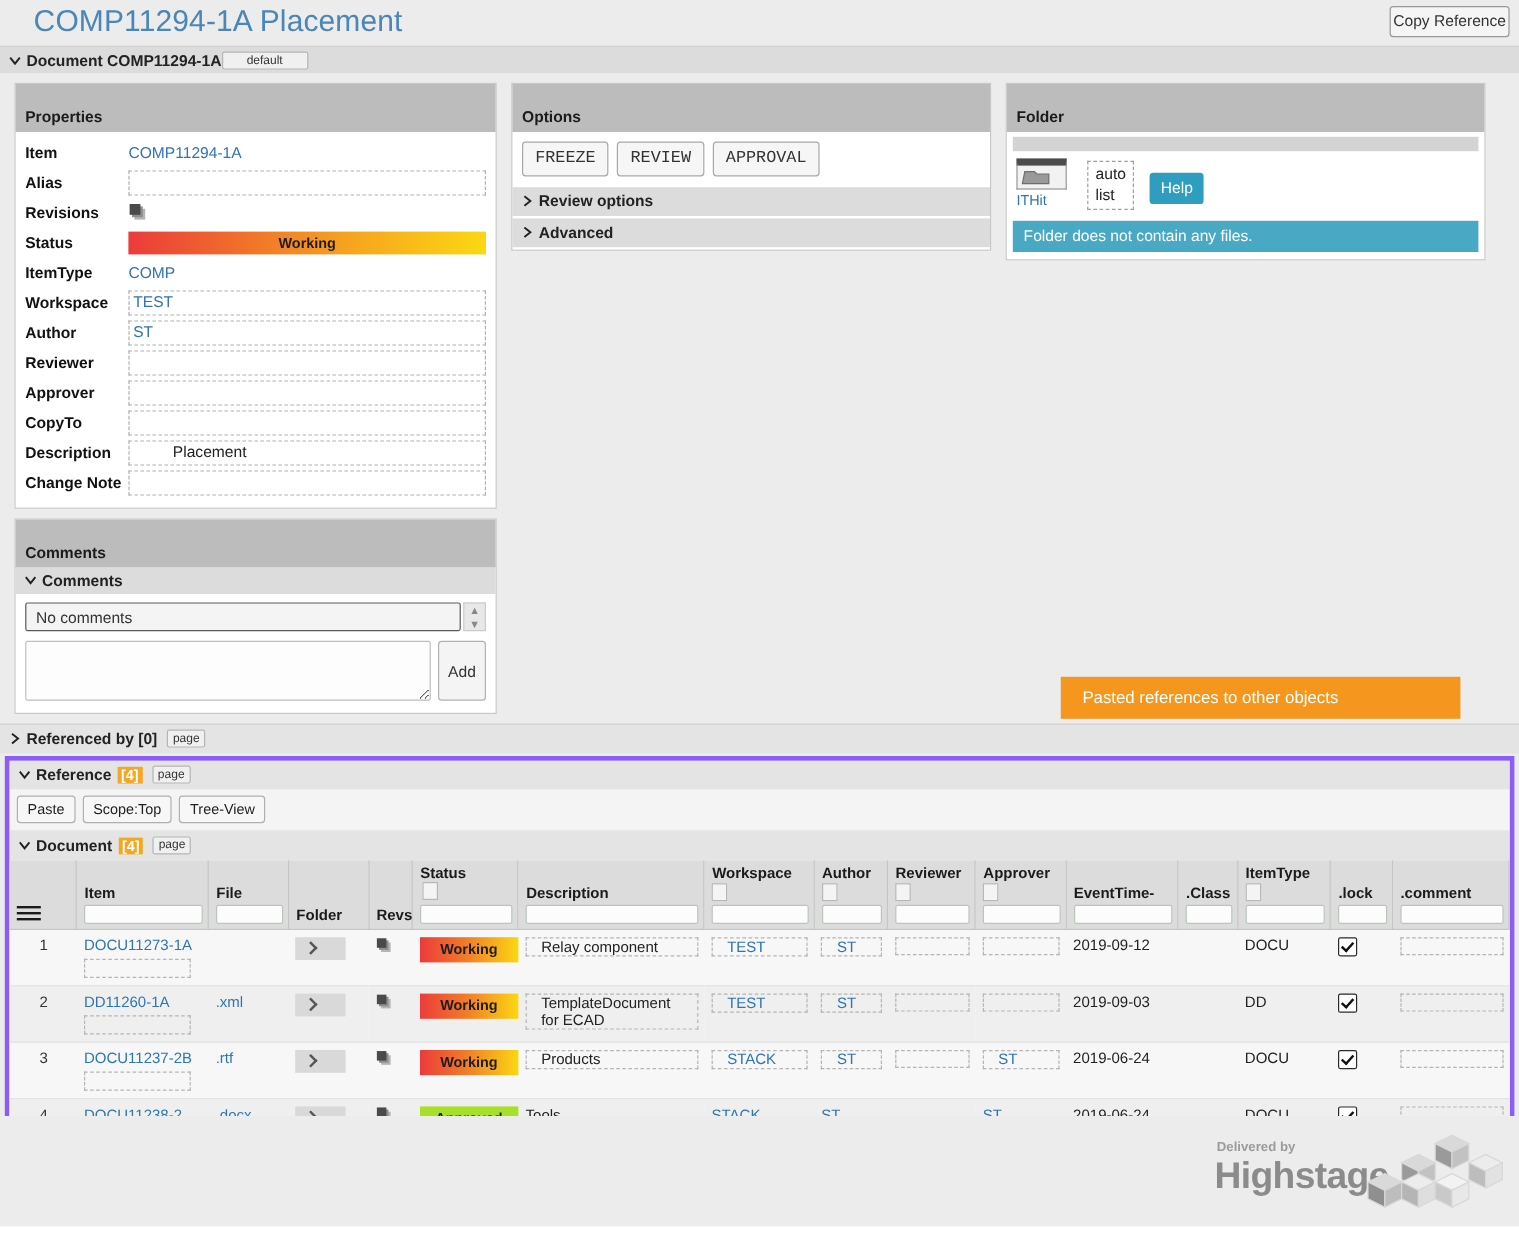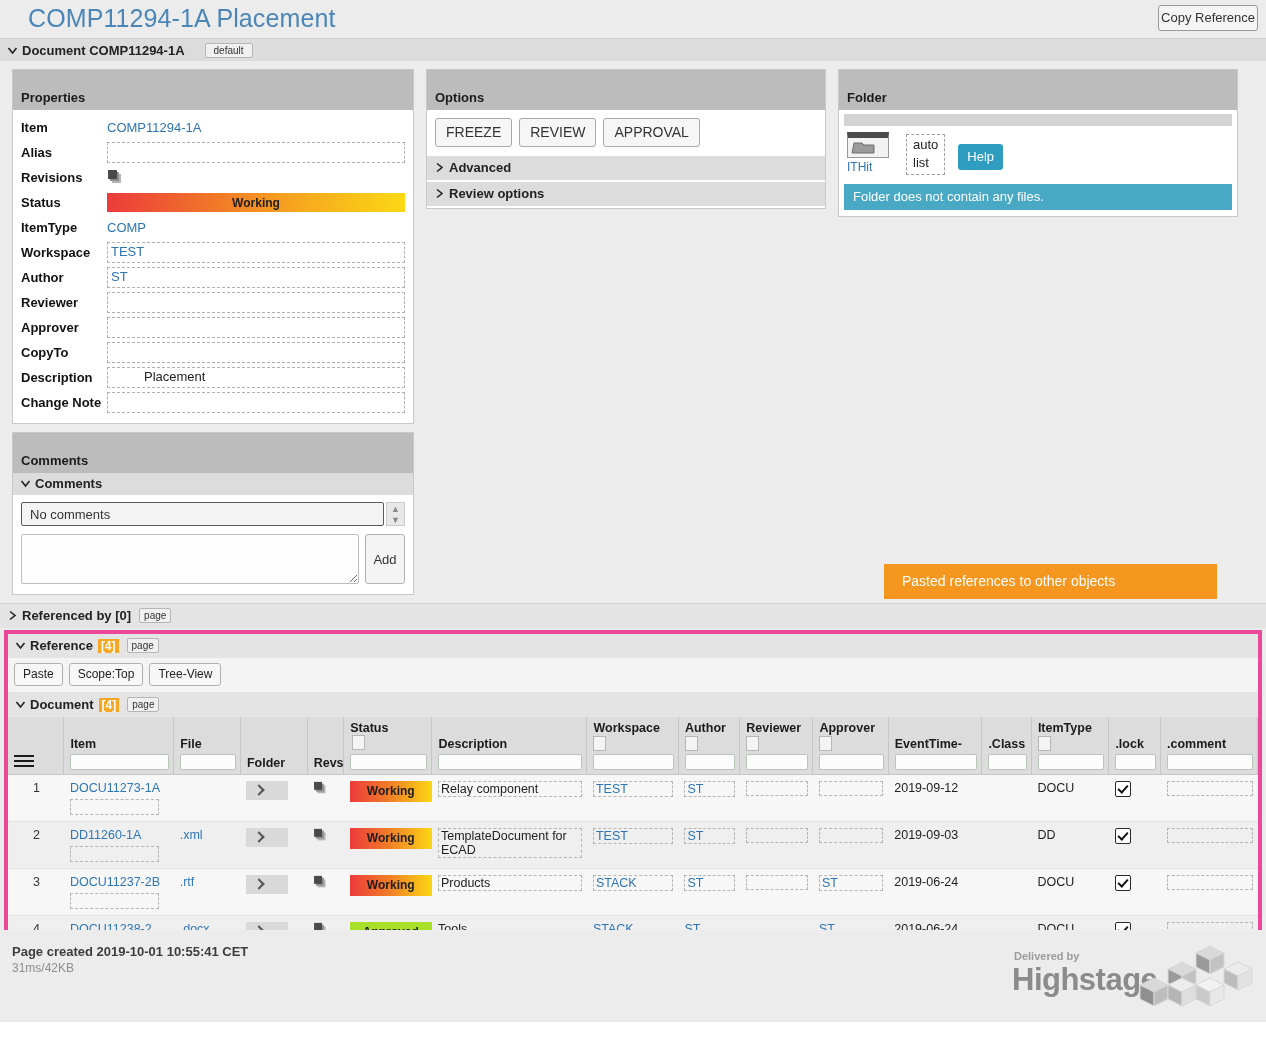--- a/index.html
+++ b/index.html
@@ -58,27 +58,27 @@
   }
   .caret {
     display: inline-block;
     width: 13px; height: 13px;
     margin-right: 3px;
     position: relative;
     flex: 0 0 auto;
   }
   .caret svg { display:block; }
   .tag-default {
-    margin-left: 20px;
+    margin-left: 0;
     font-weight: normal;
     font-size: 10px;
     background: #f0f0f0;
     border: 1px solid #b5b5b5;
     border-radius: 2px;
-    padding: 1px 8px;
+    padding: 1px 20px;
     color: #333;
     line-height: 11px;
   }
 
   
   .panels {
     position: relative;
     padding: 8px 10px 0 12px;
     display: flex;
     gap: 12px;
@@ -186,21 +186,21 @@
   .card-options { width: 398px; }
   .opt-buttons { display: flex; gap: 7px; padding: 8px 8px 9px 8px; }
   .opt-btn {
     border: 1px solid #a8a8a8;
     background: #f6f6f6;
     border-radius: 3px;
     padding: 5px 10px 6px;
     font-size: 14px;
     color: #333;
     cursor: pointer;
-    font-family: Liberation Sans, sans-serif;
+    font-family: Liberation Mono, monospace;
   }
   .accordion {
     background: #dcdcdc;
     font-weight: bold;
     font-size: 13px;
     padding: 4px 6px 5px;
     display: flex; align-items: center;
     margin-bottom: 2px;
   }
 
@@ -271,21 +271,21 @@
     color: #fff;
     font-size: 12px;
     padding: 0 3px;
     margin-left: 5px;
     font-weight: bold;
   }
 
   
   .ref-box {
     margin: 2px 4px 0 4px;
-    border: 4px solid #ec4899;
+    border: 4px solid #8b5cf6;
     background: #f2f2f2;
     position: relative;
   }
   .ref-head {
     background: #e4e4e4;
     padding: 4px 6px 5px 6px;
     display: flex; align-items: center;
     font-weight: bold; font-size: 13px;
   }
   .ref-toolbar {
@@ -368,21 +368,21 @@
     padding: 6px 5px 6px 6px;
     vertical-align: top;
     font-size: 12.5px;
     background: #f7f7f7;
   }
   tr.alt td { background: #efefef; }
   .cellnum { text-align: center; color: #333; }
   .cell-dash {
     border: 1px dashed #b5b5b5;
     min-height: 13px;
-    padding: 0 2px;
+    padding: 0 12px;
     display: block;
   }
   .cell-dash.link-t { color: #2e75b6; }
   .item-cell a { color: #2e75b6; text-decoration: none; display:block; margin-bottom:4px;}
   .alias-slot { border: 1px dashed #b5b5b5; height: 14px; width: 88%; }
   .arrow-btn {
     display: inline-block;
     width: 42px; height: 19px;
     background: #d9d9d9;
     position: relative;
@@ -607,29 +607,29 @@
         <button class="opt-btn">FREEZE</button>
         <button class="opt-btn">REVIEW</button>
         <button class="opt-btn">APPROVAL</button>
       </div>
       <div class="accordion">
         <span class="caret">
           <svg width="13" height="13" viewBox="0 0 13 13">
               <path d="M4 2.5 L9 6.5 L4 10.5" fill="none" stroke="#222" stroke-width="1.6"></path>
             </svg>
         </span>
-        <span>Advanced</span>
+        <span>Review options</span>
       </div>
       <div class="accordion">
         <span class="caret">
           <svg width="13" height="13" viewBox="0 0 13 13">
               <path d="M4 2.5 L9 6.5 L4 10.5" fill="none" stroke="#222" stroke-width="1.6"></path>
             </svg>
         </span>
-        <span>Review options</span>
+        <span>Advanced</span>
       </div>
     </div>
 
     <div class="card card-folder">
       <div class="card-hd">Folder</div>
       <div class="folder-strip"></div>
       <div class="folder-body">
         <div class="folder-icon-wrap">
           <div class="folder-icon">
             <svg width="40" height="18" viewBox="0 0 40 18" style="display:block;margin:1px auto 0;">
@@ -941,24 +941,20 @@
           <td><span class="chk"></span></td>
           <td>
               <span class="cell-dash"></span>
             </td>
         </tr>
       </tbody>
     </table>
   </div>
 
   <div class="footer">
-    <div class="footer-text">
-      <div class="footer-created">Page created 2019-10-01 10:55:41 CET</div>
-      <div class="footer-perf">31ms/42KB</div>
-    </div>
     <div class="logo">
       <div class="logo-delivered">Delivered by</div>
       <div class="logo-name">Highstage</div>
       <svg width="120" height="72" viewBox="0 0 120 72" style="position:absolute;right:0;top:0;">
         <g stroke="#d8d8d8" stroke-width="1">
           <g transform="translate(58,2)">
             <polygon points="14,0 28,7 14,14 0,7" fill="#d9d9d9"></polygon>
               <polygon points="0,7 14,14 14,28 0,21" fill="#9a9a9a"></polygon>
               <polygon points="28,7 28,21 14,28 14,14" fill="#c2c2c2"></polygon>
           </g>

